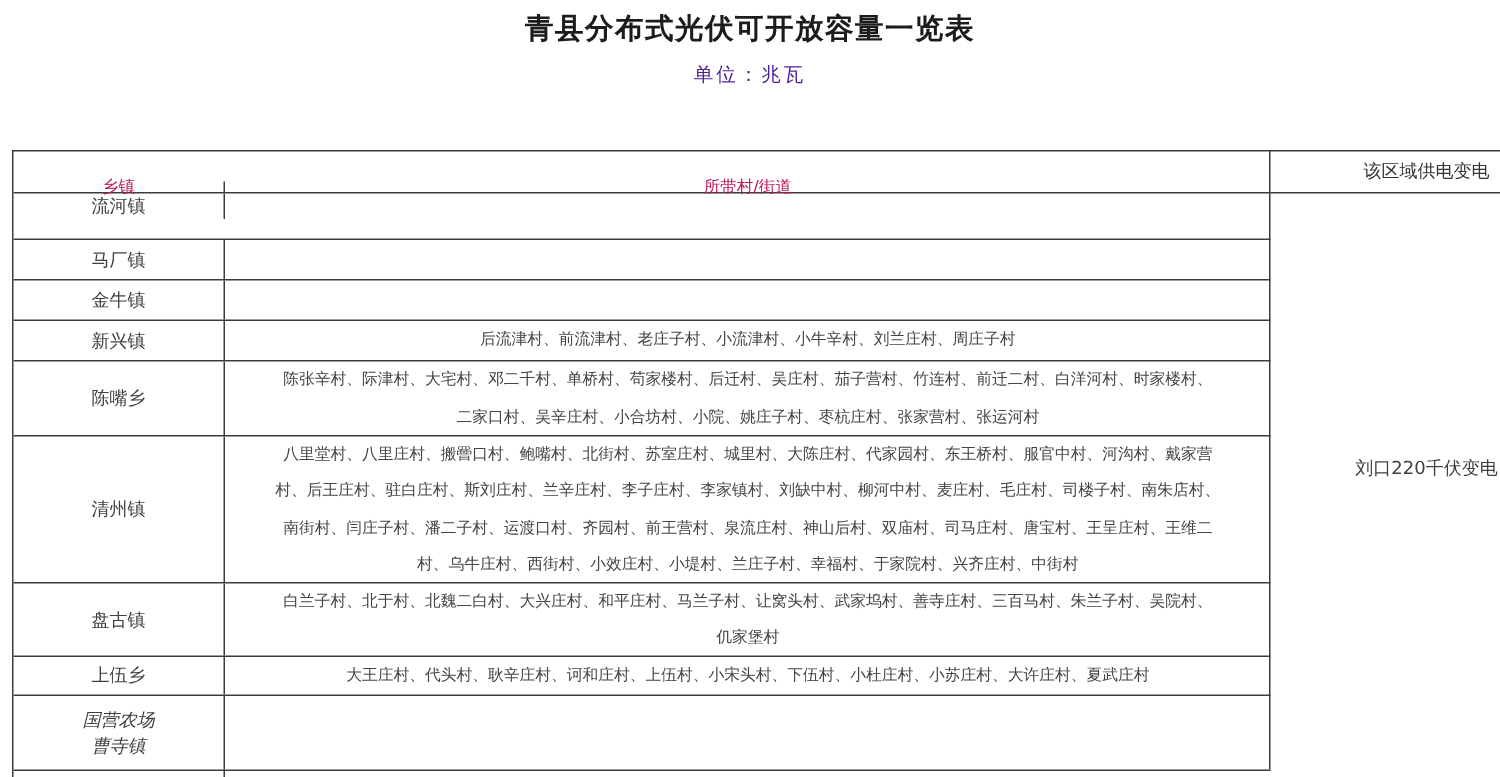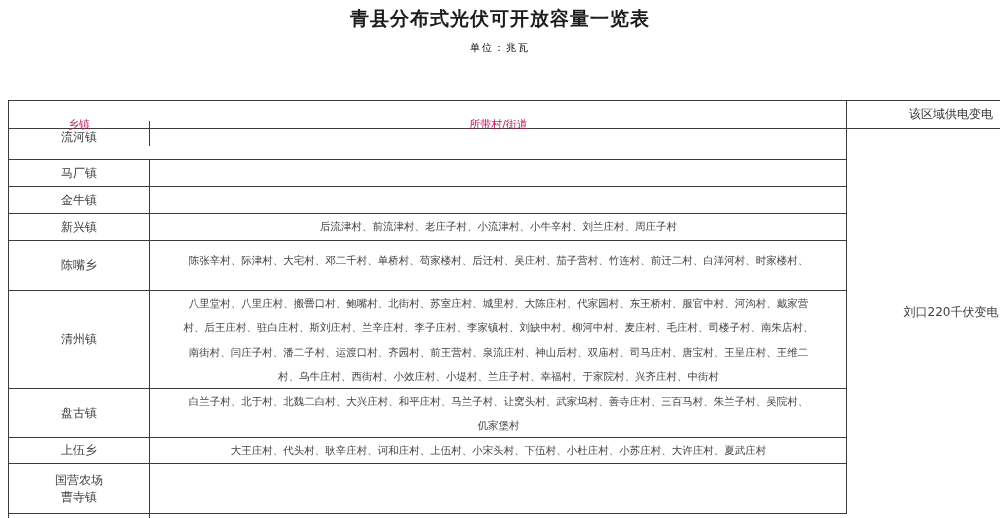--- a/index.html
+++ b/index.html
@@ -7,21 +7,21 @@
     width:1000px;height:518px;overflow:hidden;position:relative;
     background:#ffffff;color:#3a3a3a;
     font-family:"DejaVu Sans","Liberation Sans",sans-serif;
   }
   .title{
     position:absolute;top:6px;left:0;width:1000px;text-align:center;
     font-size:19px;font-weight:bold;color:#1c1c1c;letter-spacing:1px;
   }
   .subtitle{
     position:absolute;top:41px;left:0;width:1000px;text-align:center;
-    font-size:10px;color:#000000;letter-spacing:2px;
+    font-size:13px;color:#4c1d95;letter-spacing:2px;
   }
   .grid{
     position:absolute;left:8px;top:100px;width:838px;
     border-top:1px solid #3c3c3c;border-left:1px solid #3c3c3c;
     box-sizing:content-box;
   }
   .trow{display:flex;border-bottom:1px solid #3c3c3c;}
   .tc1{
     width:140px;border-right:1px solid #3c3c3c;flex:none;
     display:flex;align-items:center;justify-content:center;
@@ -78,20 +78,21 @@
       <div class="trow" style="height: 26px;">
         <div class="tc1">新兴镇</div>
         <div class="tc2">
           <div class="vline">后流津村、前流津村、老庄子村、小流津村、小牛辛村、刘兰庄村、周庄子村</div>
         </div>
       </div>
       <div class="trow" style="height: 49px;">
         <div class="tc1">陈嘴乡</div>
         <div class="tc2">
           <div class="vline">陈张辛村、际津村、大宅村、邓二千村、单桥村、苟家楼村、后迁村、吴庄村、茄子营村、竹连村、前迁二村、白洋河村、时家楼村、</div>
+          <div class="vline">二家口村、吴辛庄村、小合坊村、小院、姚庄子村、枣杭庄村、张家营村、张运河村</div>
         </div>
       </div>
       <div class="trow" style="height: 97px;">
         <div class="tc1">清州镇</div>
         <div class="tc2">
           <div class="vline">八里堂村、八里庄村、搬罾口村、鲍嘴村、北街村、苏室庄村、城里村、大陈庄村、代家园村、东王桥村、服官中村、河沟村、戴家营</div>
           <div class="vline">村、后王庄村、驻白庄村、斯刘庄村、兰辛庄村、李子庄村、李家镇村、刘缺中村、柳河中村、麦庄村、毛庄村、司楼子村、南朱店村、</div>
           <div class="vline">南街村、闫庄子村、潘二子村、运渡口村、齐园村、前王营村、泉流庄村、神山后村、双庙村、司马庄村、唐宝村、王呈庄村、王维二</div>
           <div class="vline">村、乌牛庄村、西街村、小效庄村、小堤村、兰庄子村、幸福村、于家院村、兴齐庄村、中街村</div>
         </div>
@@ -102,21 +103,21 @@
           <div class="vline">白兰子村、北于村、北魏二白村、大兴庄村、和平庄村、马兰子村、让窝头村、武家坞村、善寺庄村、三百马村、朱兰子村、吴院村、</div>
           <div class="vline">仉家堡村</div>
         </div>
       </div>
       <div class="trow" style="height: 25px;">
         <div class="tc1">上伍乡</div>
         <div class="tc2">
           <div class="vline">大王庄村、代头村、耿辛庄村、诃和庄村、上伍村、小宋头村、下伍村、小杜庄村、小苏庄村、大许庄村、夏武庄村</div>
         </div>
       </div>
-      <div class="trow" style="height: 49px;">
+      <div class="trow" style="height: 49px; font-style: italic;">
         <div class="tc1">国营农场
 曹寺镇</div>
         <div class="tc2"></div>
       </div>
       <div class="trow" style="height: 40px;">
         <div class="tc1"></div>
         <div class="tc2"></div>
       </div>
     </div>
 </div>

